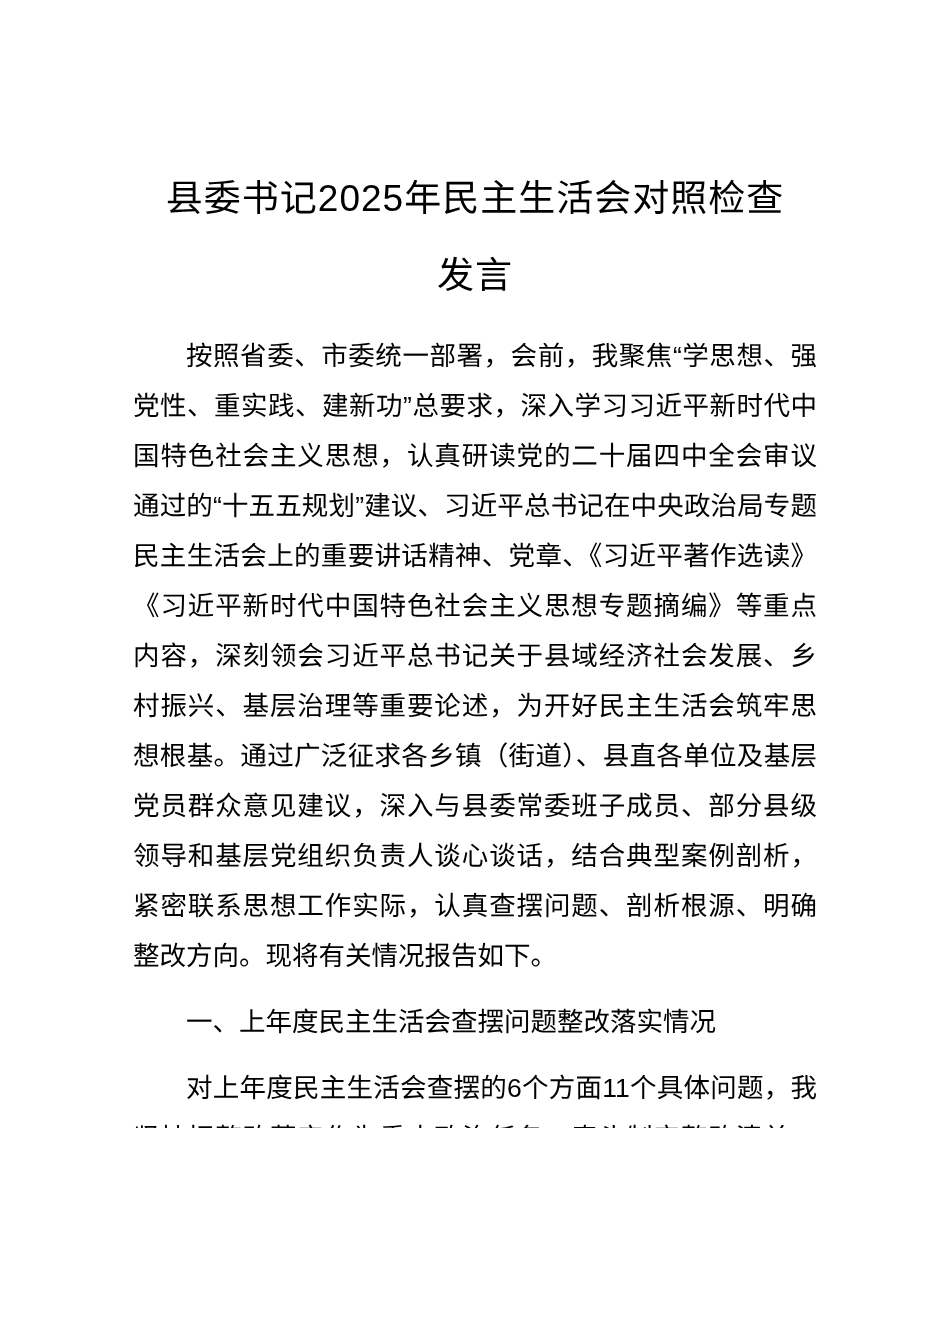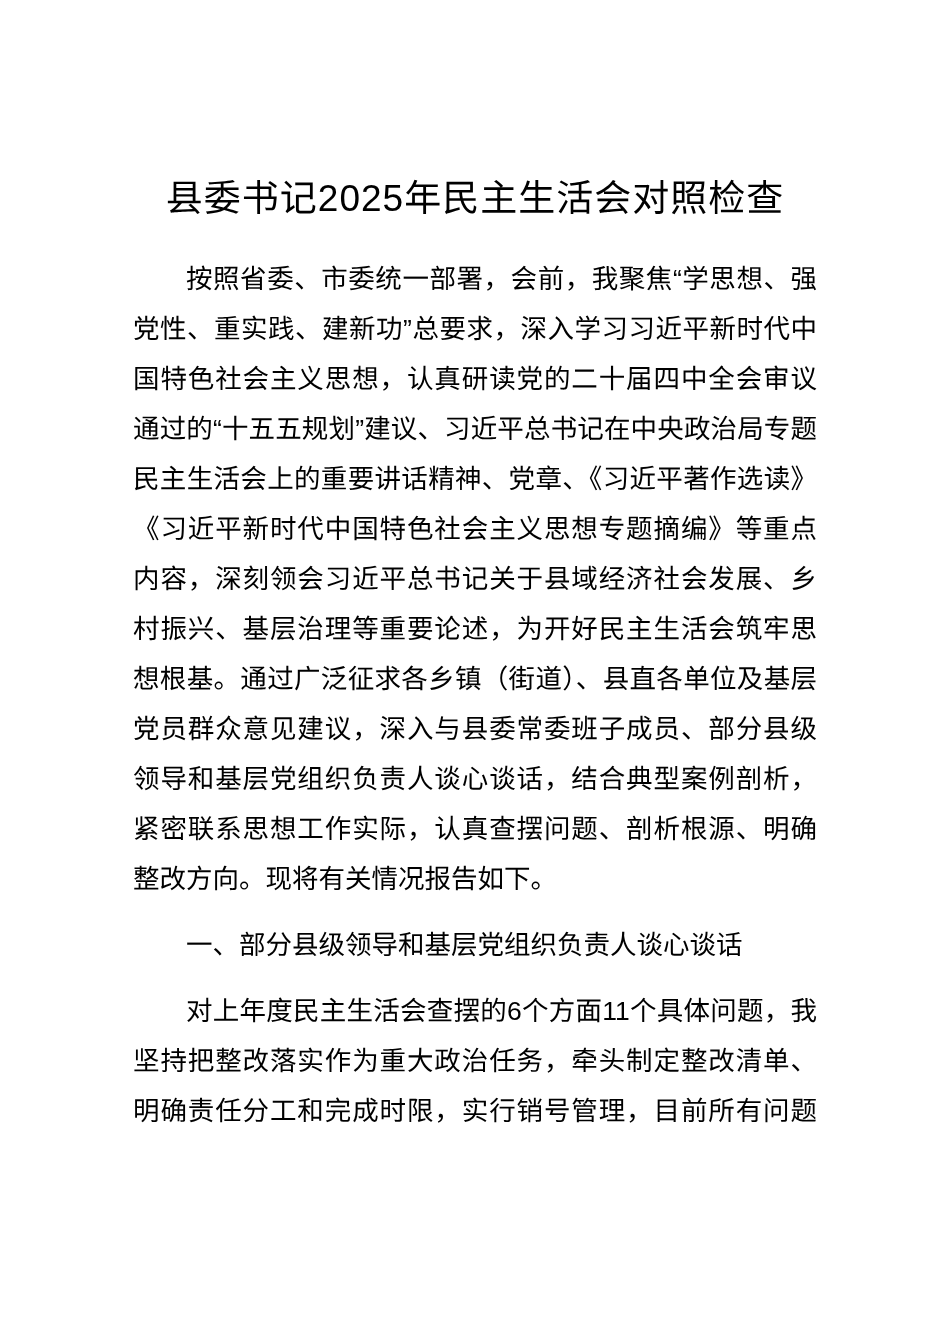--- a/index.html
+++ b/index.html
@@ -40,20 +40,21 @@
   .heading-para {
     font-weight: 400;
   }
 </style>
 </head>
 <body>
 
 <div class="page">
   <div class="doc-title">
     <div>县委书记2025年民主生活会对照检查</div>
+    <div>发言</div>
   </div>
 
   <div class="doc-body">
     <p class="body-para">按照省委、市委统一部署，会前，我聚焦“学思想、强党性、重实践、建新功”总要求，深入学习习近平新时代中国特色社会主义思想，认真研读党的二十届四中全会审议通过的“十五五规划”建议、习近平总书记在中央政治局专题民主生活会上的重要讲话精神、党章、《习近平著作选读》《习近平新时代中国特色社会主义思想专题摘编》等重点内容，深刻领会习近平总书记关于县域经济社会发展、乡村振兴、基层治理等重要论述，为开好民主生活会筑牢思想根基。通过广泛征求各乡镇（街道）、县直各单位及基层党员群众意见建议，深入与县委常委班子成员、部分县级领导和基层党组织负责人谈心谈话，结合典型案例剖析，紧密联系思想工作实际，认真查摆问题、剖析根源、明确整改方向。现将有关情况报告如下。</p>
-    <p class="heading-para">一、部分县级领导和基层党组织负责人谈心谈话</p>
+    <p class="heading-para">一、上年度民主生活会查摆问题整改落实情况</p>
     <p class="body-para">对上年度民主生活会查摆的6个方面11个具体问题，我坚持把整改落实作为重大政治任务，牵头制定整改清单、明确责任分工和完成时限，实行销号管理，目前所有问题均已整改</p>
   </div>
 </div>
 
 </body></html>

